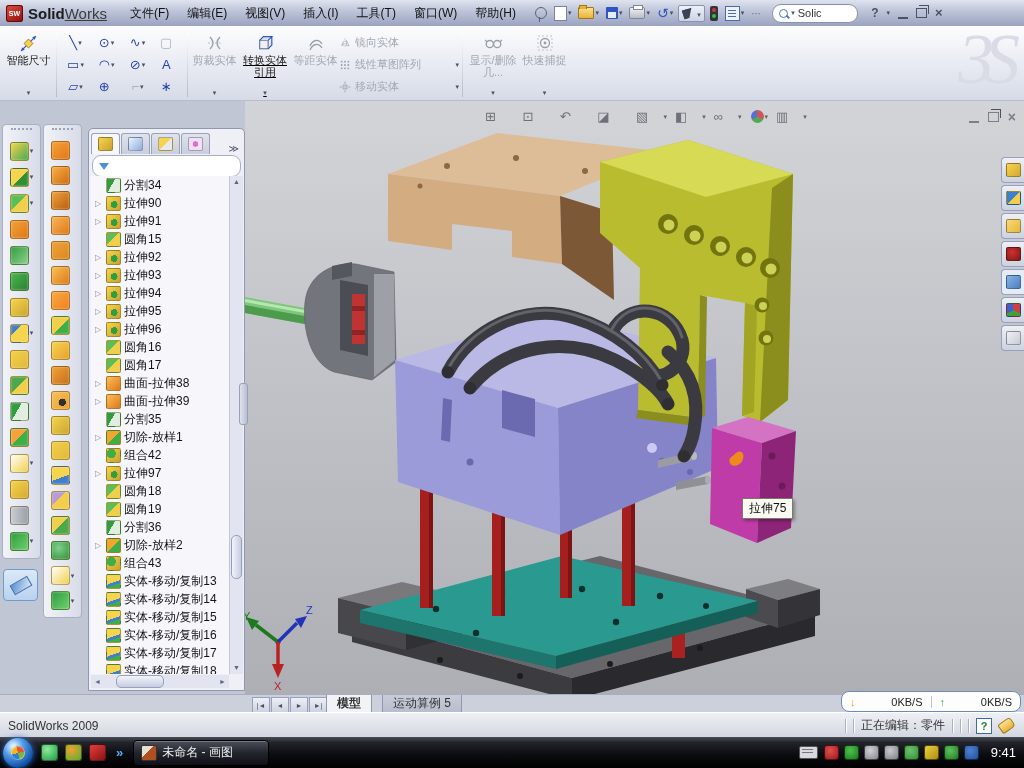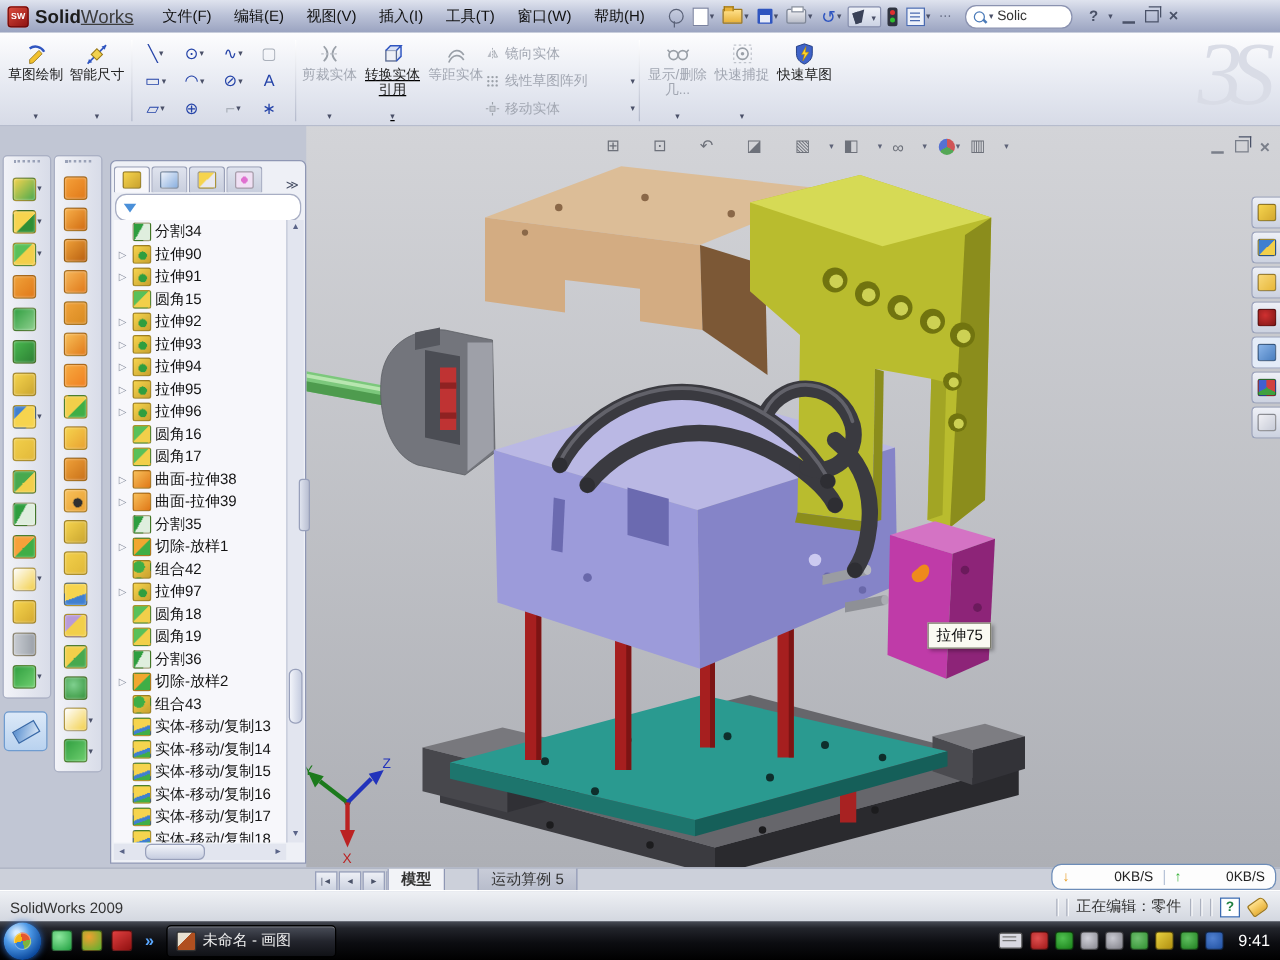--- a/index.html
+++ b/index.html
@@ -249,30 +249,20 @@
         <span class="wmin"></span>
         <span class="wrest"></span>
         <span class="wclose">×</span>
       </span>
     </div>
   </div>
 
   <div class="commandbar">
     <div class="watermark">3S</div>
 
-    <div class="cmb" style="width:47px;">
-      <span class="ic">
-        <svg width="20" height="19" viewBox="0 0 18 18">
-            <path d="M15 7 A7.5 7.5 0 0 0 4 4.5" fill="none" stroke="#2f55c0" stroke-width="1.8"></path>
-            <path d="M4 13 L11 6 L13.5 8.5 L6.5 15.5 L4 16 Z" fill="#f2c12e" stroke="#8a6a10" stroke-width="0.6"></path>
-          </svg>
-      </span>
-      <span class="lab">草图绘制</span>
-      <span class="dd">▾</span>
-    </div>
 
     <div class="cmb" style="width:47px;">
       <span class="ic">
         <svg width="19" height="19" viewBox="0 0 18 18">
             <path d="M2 16 L16 2" stroke="#2f55c0" stroke-width="1.2"></path>
             <path d="M2 16 l3.5 -1 -2.5 -2.5 Z M16 2 l-3.5 1 2.5 2.5 Z" fill="#2f55c0"></path>
             <rect x="6" y="6" width="6" height="6" transform="rotate(45 9 9)" fill="#f2d24e" stroke="#9a7a18" stroke-width="0.8"></rect>
           </svg>
       </span>
       <span class="lab">智能尺寸</span>
@@ -433,29 +423,20 @@
         <svg width="18" height="18" viewBox="0 0 18 18">
             <rect x="2" y="2" width="14" height="14" fill="none" stroke="#c0c4cc" stroke-dasharray="2 2"></rect>
             <circle cx="9" cy="9" r="4.5" fill="none" stroke="#9aa0a8" stroke-width="1.3"></circle>
             <circle cx="9" cy="9" r="1.4" fill="#9aa0a8"></circle>
           </svg>
       </span>
       <span class="lab">快速捕捉</span>
       <span class="dd">▾</span>
     </div>
 
-    <div class="cmb" style="width:49px;">
-      <span class="ic">
-        <svg width="19" height="20" viewBox="0 0 18 18">
-            <path d="M9 1.5 L15 3.5 V9 C15 13 12.2 15.6 9 16.8 C5.8 15.6 3 13 3 9 V3.5 Z" fill="#3f63c8" stroke="#1f3a80" stroke-width="0.7"></path>
-            <path d="M10.2 3.5 L6.8 9.5 H9 L7.8 14.5 L12.4 7.8 H9.8 Z" fill="#ffd428" stroke="#b08000" stroke-width="0.4"></path>
-          </svg>
-      </span>
-      <span class="lab">快速草图</span>
-    </div>
   </div>
 
   <div class="main">
 
     <div class="viewport">
       <svg class="scene" width="779" height="593" viewBox="245 101 779 593">
 
         <polygon points="352,618 600,556 815,612 572,678" fill="#66666b"></polygon>
         <polygon points="352,618 572,678 572,700 352,642" fill="#3b3b40"></polygon>
         <polygon points="572,678 815,612 815,636 572,700" fill="#2a2a2e"></polygon>
@@ -1092,21 +1073,21 @@
     <div class="splitter"></div>
   </div>
 
   <div class="doctabs">
     <div class="dnav">
       <span class="nb">|◄</span>
       <span class="nb">◄</span>
       <span class="nb">►</span>
       <span class="nb">►|</span>
     </div>
-    <div class="dtab active" style="left:310px;">模型</div>
+    <div class="dtab active" style="left:326px;">模型</div>
     <div class="dtab" style="left:382px;">运动算例 5</div>
     <div class="netwidget">
       <div class="half">
           <span class="arr-down">↓</span>
           <span>0KB/S</span>
         </div>
       <div class="divid"></div>
       <div class="half">
           <span class="arr-up">↑</span>
           <span>0KB/S</span>

